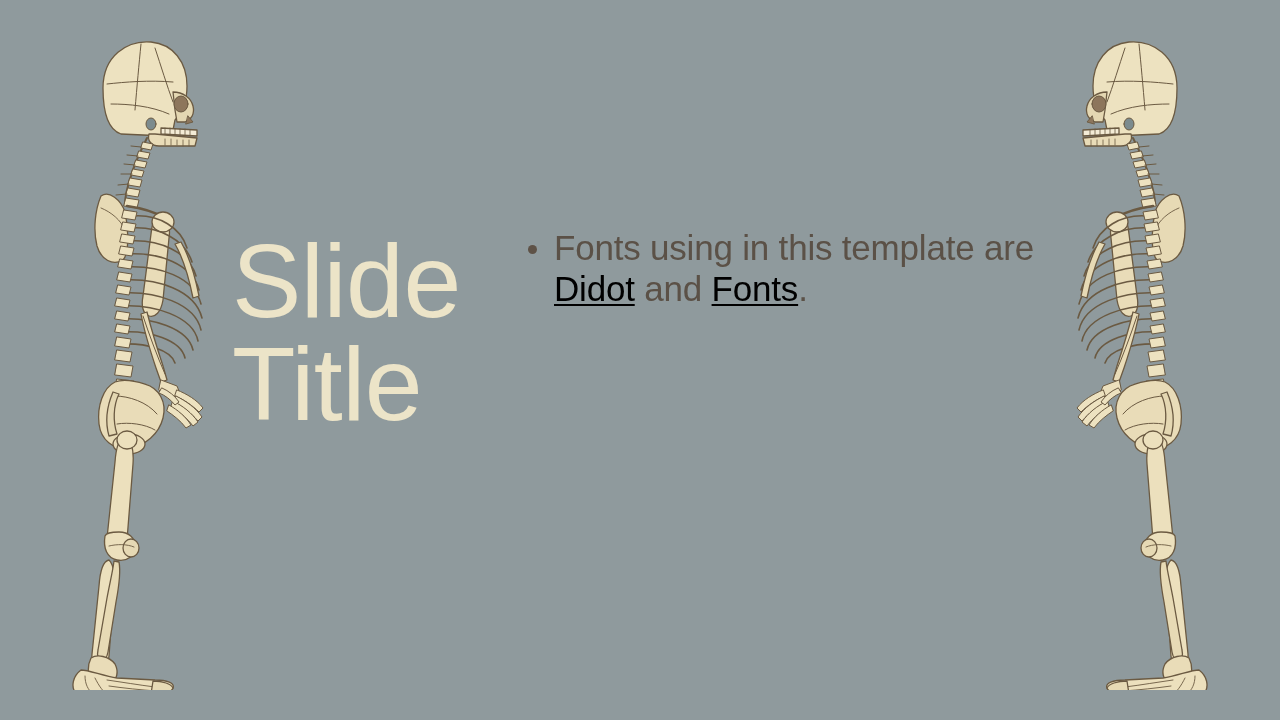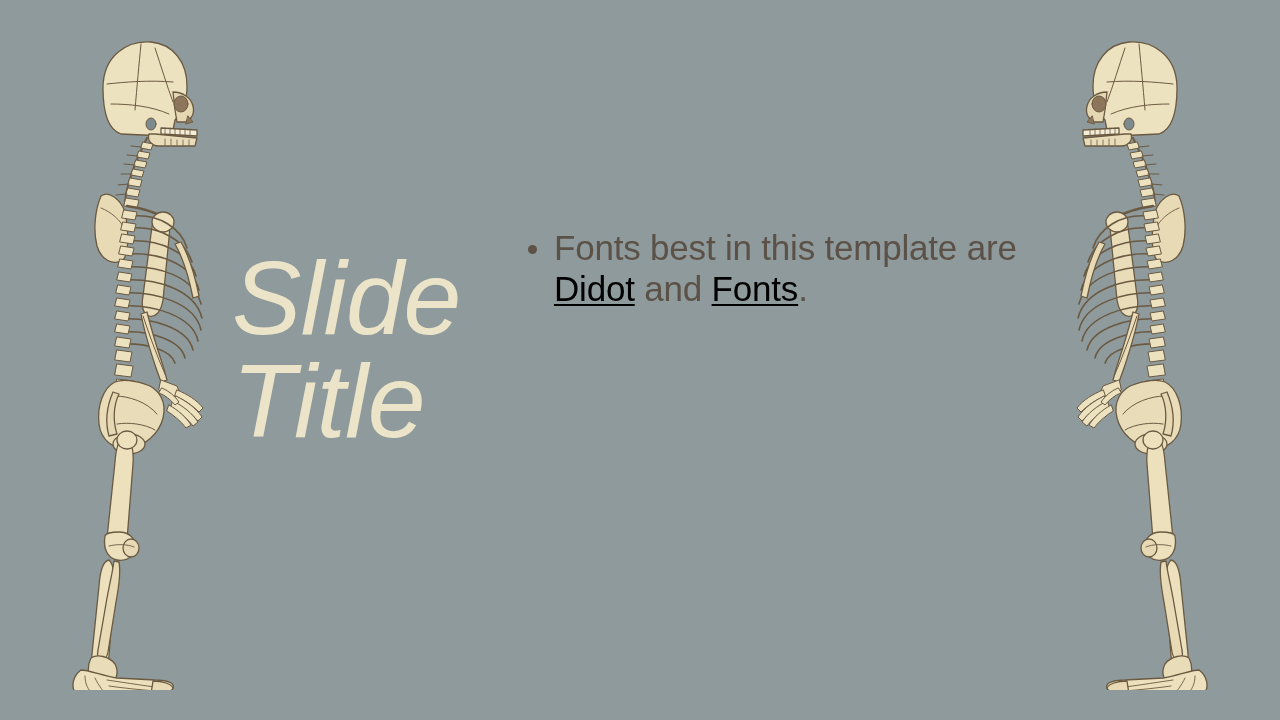--- a/index.html
+++ b/index.html
@@ -30,24 +30,23 @@
     height: 660px;
   }
   #skeleton-left  { left: 55px; }
   #skeleton-right { left: 1065px; transform: scaleX(-1); }
   .skeleton svg { display: block; width: 100%; height: 100%; }
 
   
   #title-block {
     position: absolute;
     left: 232px;
-    top: 247px;
+    top: 230px;
     width: 268px;
     text-align: left;
-    font-style: italic;
   }
   #page-title {
     margin: 0;
     font-family: "Liberation Sans", sans-serif;
     font-weight: 400;
     font-size: 104px;
     line-height: 0.99;
     letter-spacing: -0.5px;
     color: #ece4c8;
     white-space: pre-line;
@@ -356,19 +355,19 @@
     <h1 id="page-title">Slide
 Title</h1>
   </div>
 
   <div id="body-block">
 
     <div class="bullet-row">
       <span class="bullet-marker">
           <i></i>
         </span>
-      <span class="bullet-text"><span>Fonts best in this template are </span><a class="link-word" href="#">Didot</a><span> and </span><a class="link-word" href="#">Fonts</a><span class="period">.</span></span>
+      <span class="bullet-text"><span>Fonts using in this template are </span><a class="link-word" href="#">Didot</a><span> and </span><a class="link-word" href="#">Fonts</a><span class="period">.</span></span>
     </div>
 
 
   </div>
 
 </div>
 
 </body></html>

